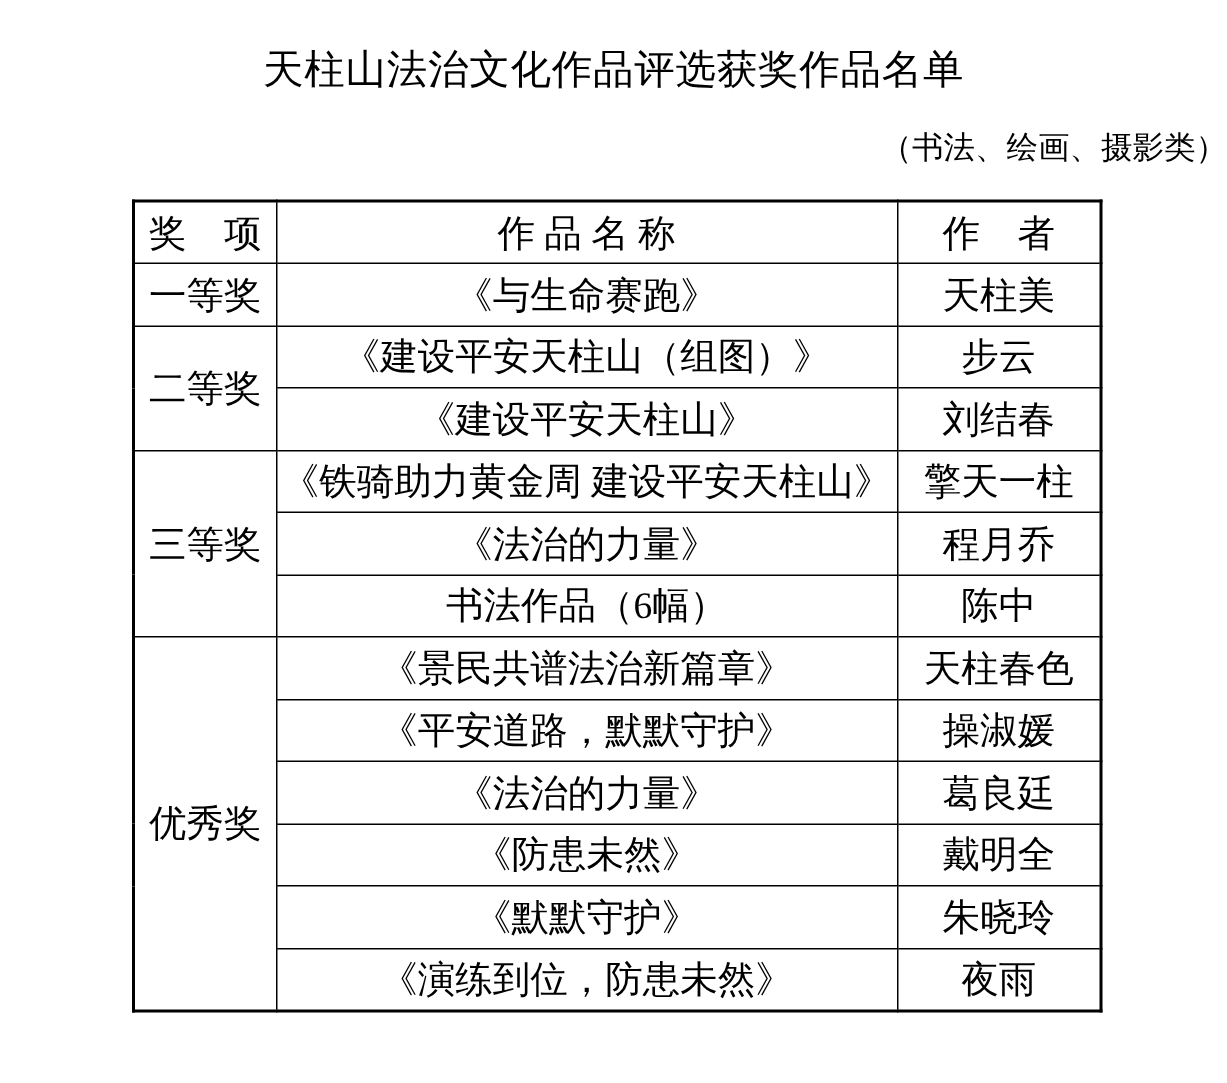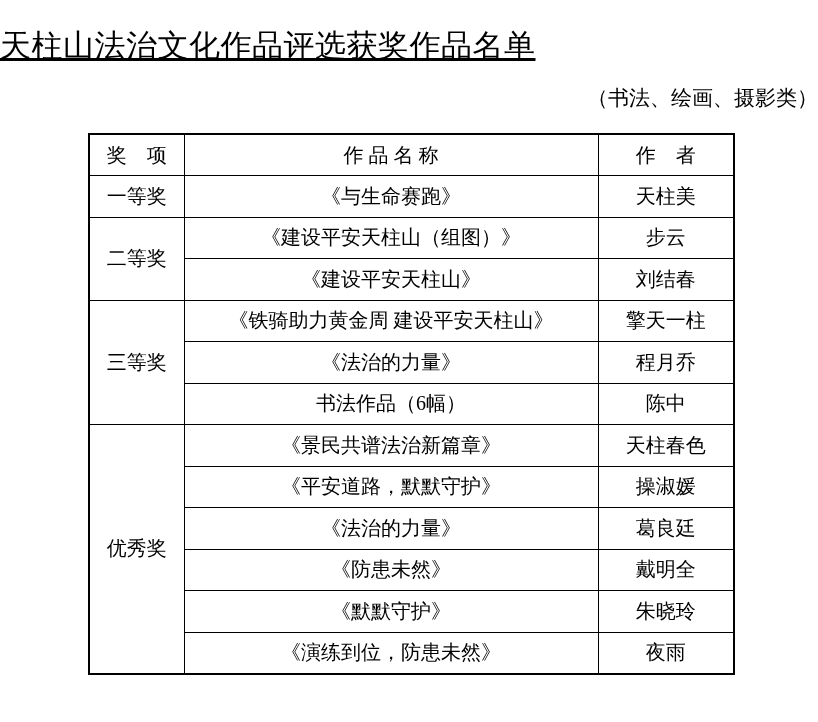--- a/index.html
+++ b/index.html
@@ -10,25 +10,25 @@
     background: #ffffff;
     color: #000000;
     font-family: "Liberation Serif", serif;
     overflow: hidden;
   }
   .doc-title {
     position: absolute;
     top: 27px;
     left: 0;
     width: 100%;
-    font-size: 31px;
+    text-align: center;
+    font-size: 27px;
     line-height: 38px;
     white-space: pre;
     letter-spacing: 0.5px;
-    text-decoration: underline;
   }
   .doc-subtitle {
     position: absolute;
     top: 85px;
     left: 0;
     width: 100%;
     text-align: right;
     font-size: 21px;
     line-height: 26px;
     white-space: pre;
@@ -42,21 +42,21 @@
     table-layout: fixed;
     border: 2px solid #000;
   }
   table.awards col.c-award  { width: 95px; }
   table.awards col.c-work   { width: 414px; }
   table.awards col.c-author { width: 136px; }
   table.awards th, table.awards td {
     border: 1px solid #000;
     text-align: center;
     vertical-align: middle;
-    font-size: 20px;
+    font-size: 25px;
     font-weight: normal;
     padding: 0;
     white-space: pre;
     overflow: hidden;
   }
   table.awards tr { height: 41.5px; }
 </style>
 </head>
 <body>
 

